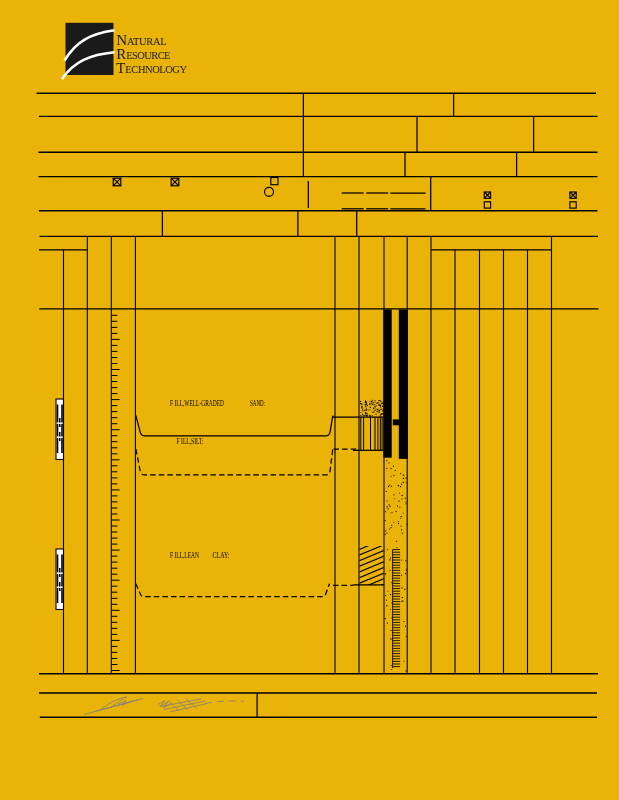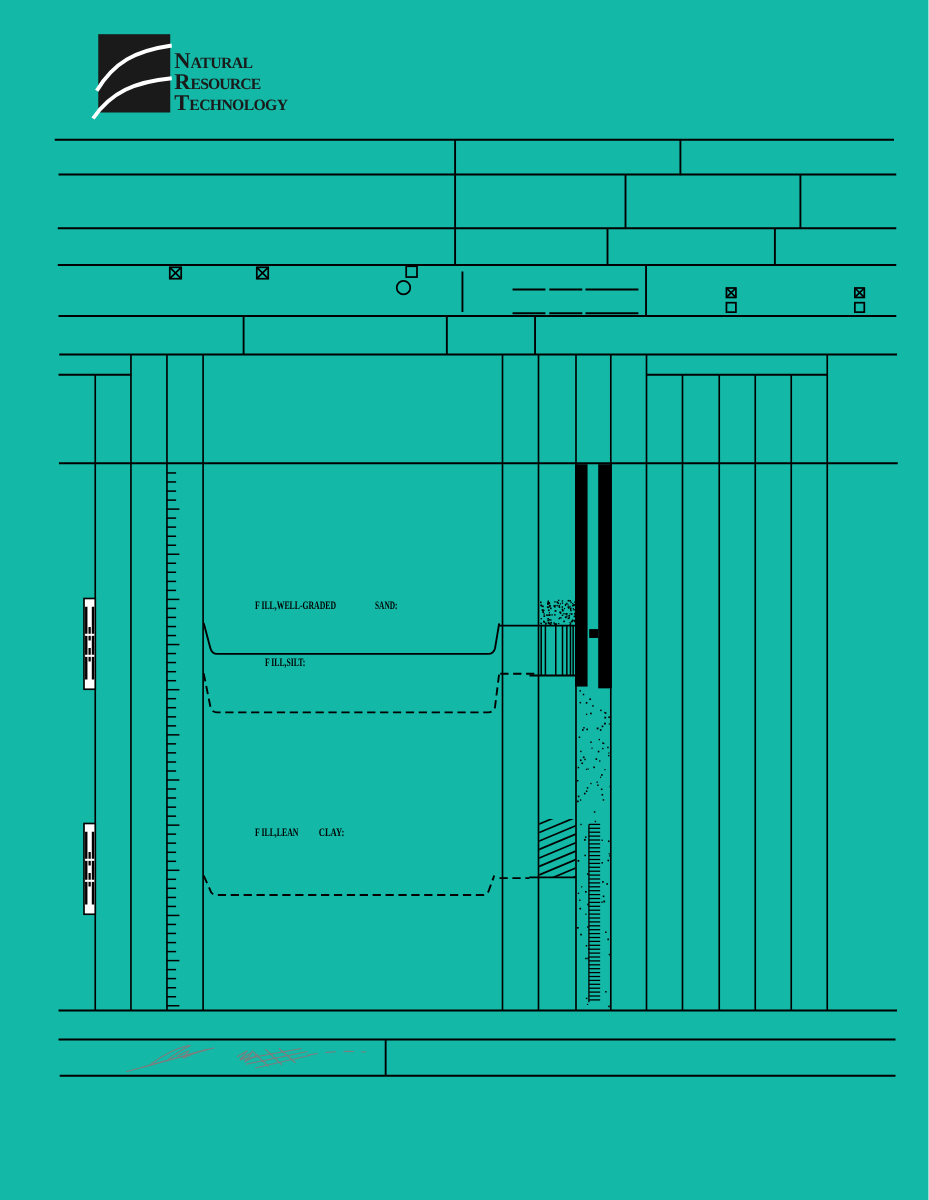--- a/index.html
+++ b/index.html
@@ -1,16 +1,16 @@
 <!DOCTYPE html>
 <html><head>
 <meta charset="utf-8">
 <style>
 html,body{margin:0;padding:0;background:#fff;}
-#page{position:relative;width:619px;height:800px;background:#14b8a6;overflow:hidden;font-weight:bold;}
+#page{position:relative;width:619px;height:800px;background:#eab308;overflow:hidden;}
 </style>
 </head>
 <body>
 <div id="page">
 <svg width="619" height="800" viewBox="0 0 619 800">
 
 <g>
         <rect x="65.5" y="22.8" width="48" height="52.2" fill="#1a1a1a"></rect>
 <path d="M64.5,60.5 C76,41.5 90,33.8 114.5,30.3" fill="none" stroke="#fff" stroke-width="2.6"></path>
 <path d="M62,79 C74,61.5 90,54.5 114.5,52.2" fill="none" stroke="#fff" stroke-width="2.6"></path>

